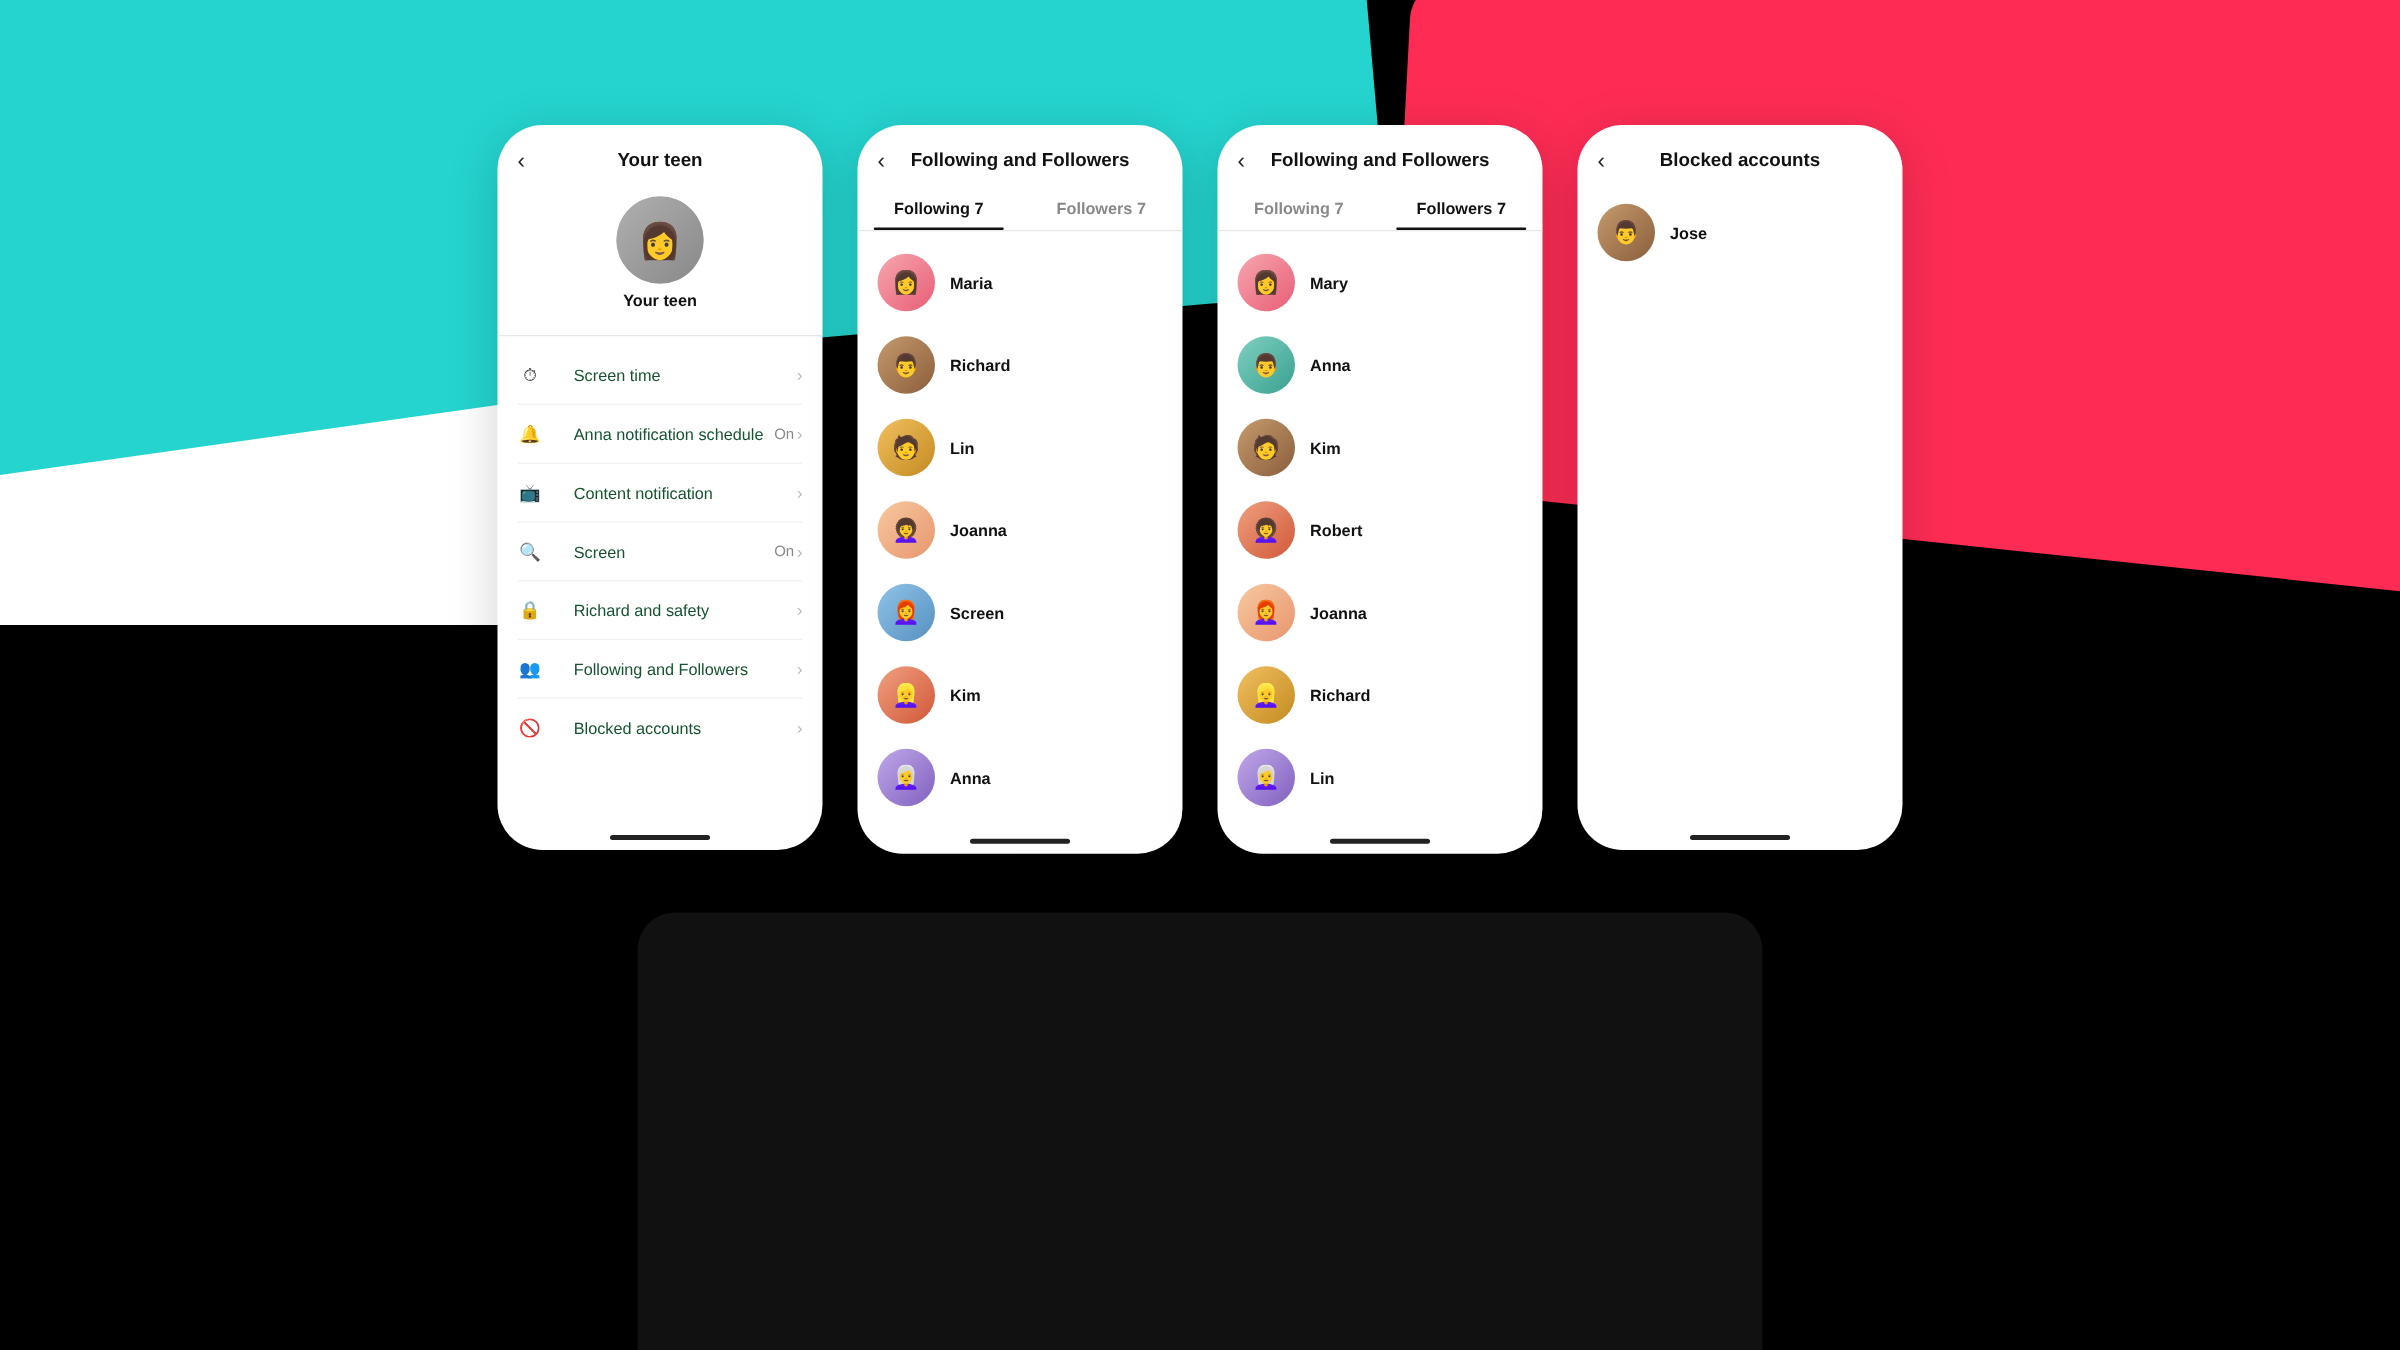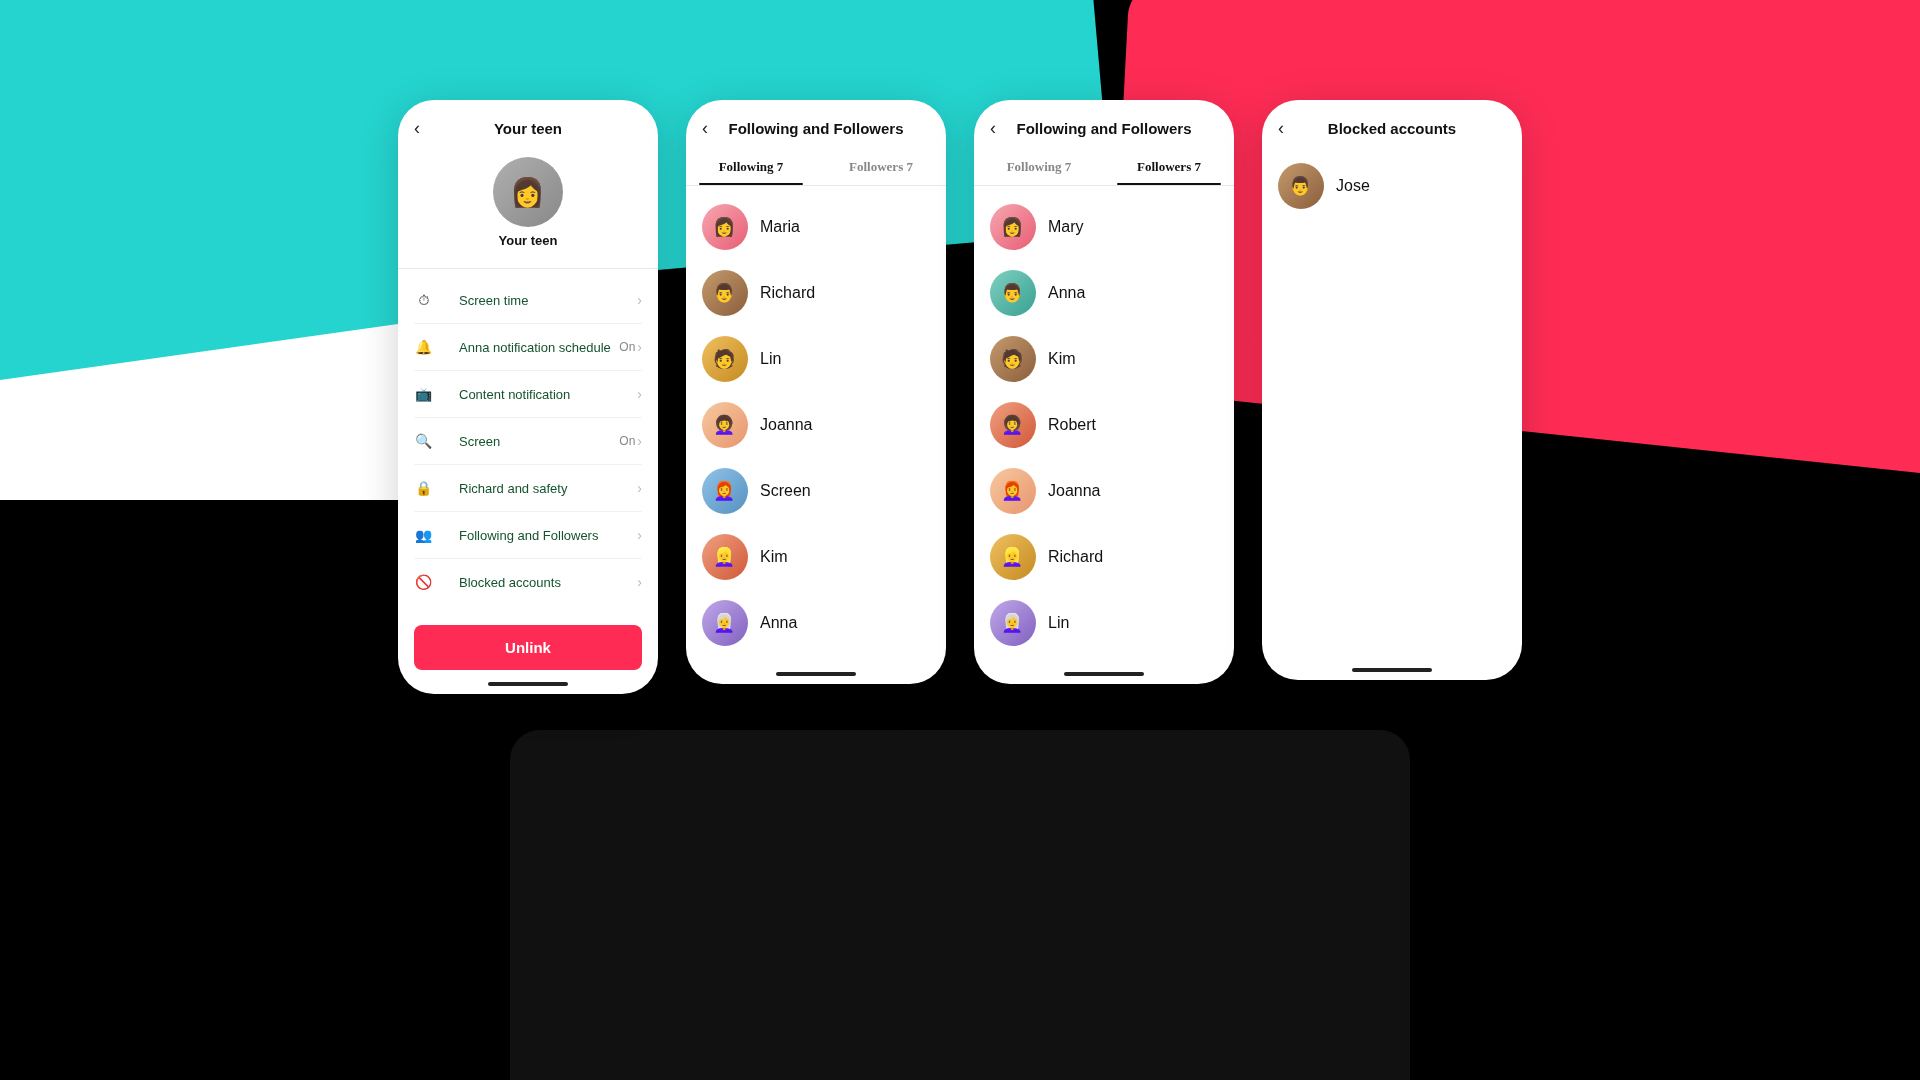--- a/index.html
+++ b/index.html
@@ -209,21 +209,20 @@
       font-weight: 700;
       cursor: pointer;
       text-align: center;
     }
 
     
     .tabs {
       display: flex;
       border-bottom: 1px solid #e8e8e8;
       margin: 0 0 4px;
-      font-family: Liberation Serif, serif;
     }
     .tab {
       flex: 1;
       text-align: center;
       padding: 10px 0;
       font-size: 13px;
       font-weight: 600;
       color: #888;
       cursor: pointer;
       position: relative;
@@ -258,22 +257,22 @@
       margin-right: 12px;
       background: #ddd;
       overflow: hidden;
       flex-shrink: 0;
       display: flex;
       align-items: center;
       justify-content: center;
       font-size: 18px;
     }
     .user-name {
-      font-size: 16px;
-      font-weight: 400;
+      font-size: 13px;
+      font-weight: 700;
       color: #111;
     }
 
     
     .av-pink { background: linear-gradient(135deg, #f7a7b0, #e85d75); }
     .av-brown { background: linear-gradient(135deg, #c49a6c, #8b5e3c); }
     .av-golden { background: linear-gradient(135deg, #f0c060, #c48a20); }
     .av-peach { background: linear-gradient(135deg, #f7c9a0, #e8956d); }
     .av-blue { background: linear-gradient(135deg, #90c4e8, #5590c0); }
     .av-coral { background: linear-gradient(135deg, #f0a080, #d05838); }
@@ -355,21 +354,20 @@
   </div>
         <div class="menu-item">
     <span class="menu-icon">🚫</span>
     <span class="menu-label">Blocked accounts</span>
     <span class="menu-right">
 
       <span style="color:#bbb;font-size:14px;">›</span>
     </span>
   </div>
       </div>
-    <button class="unlink-btn">Unlink</button>
     <div class="phone-bottom-bar"></div>
   </div>
 
   <div class="phone">
     <div class="phone-header">
       <span class="back-btn">‹</span>
       <span class="title">Following and Followers</span>
     </div>
     <div class="tabs">
       <div class="tab active">Following 7</div>

